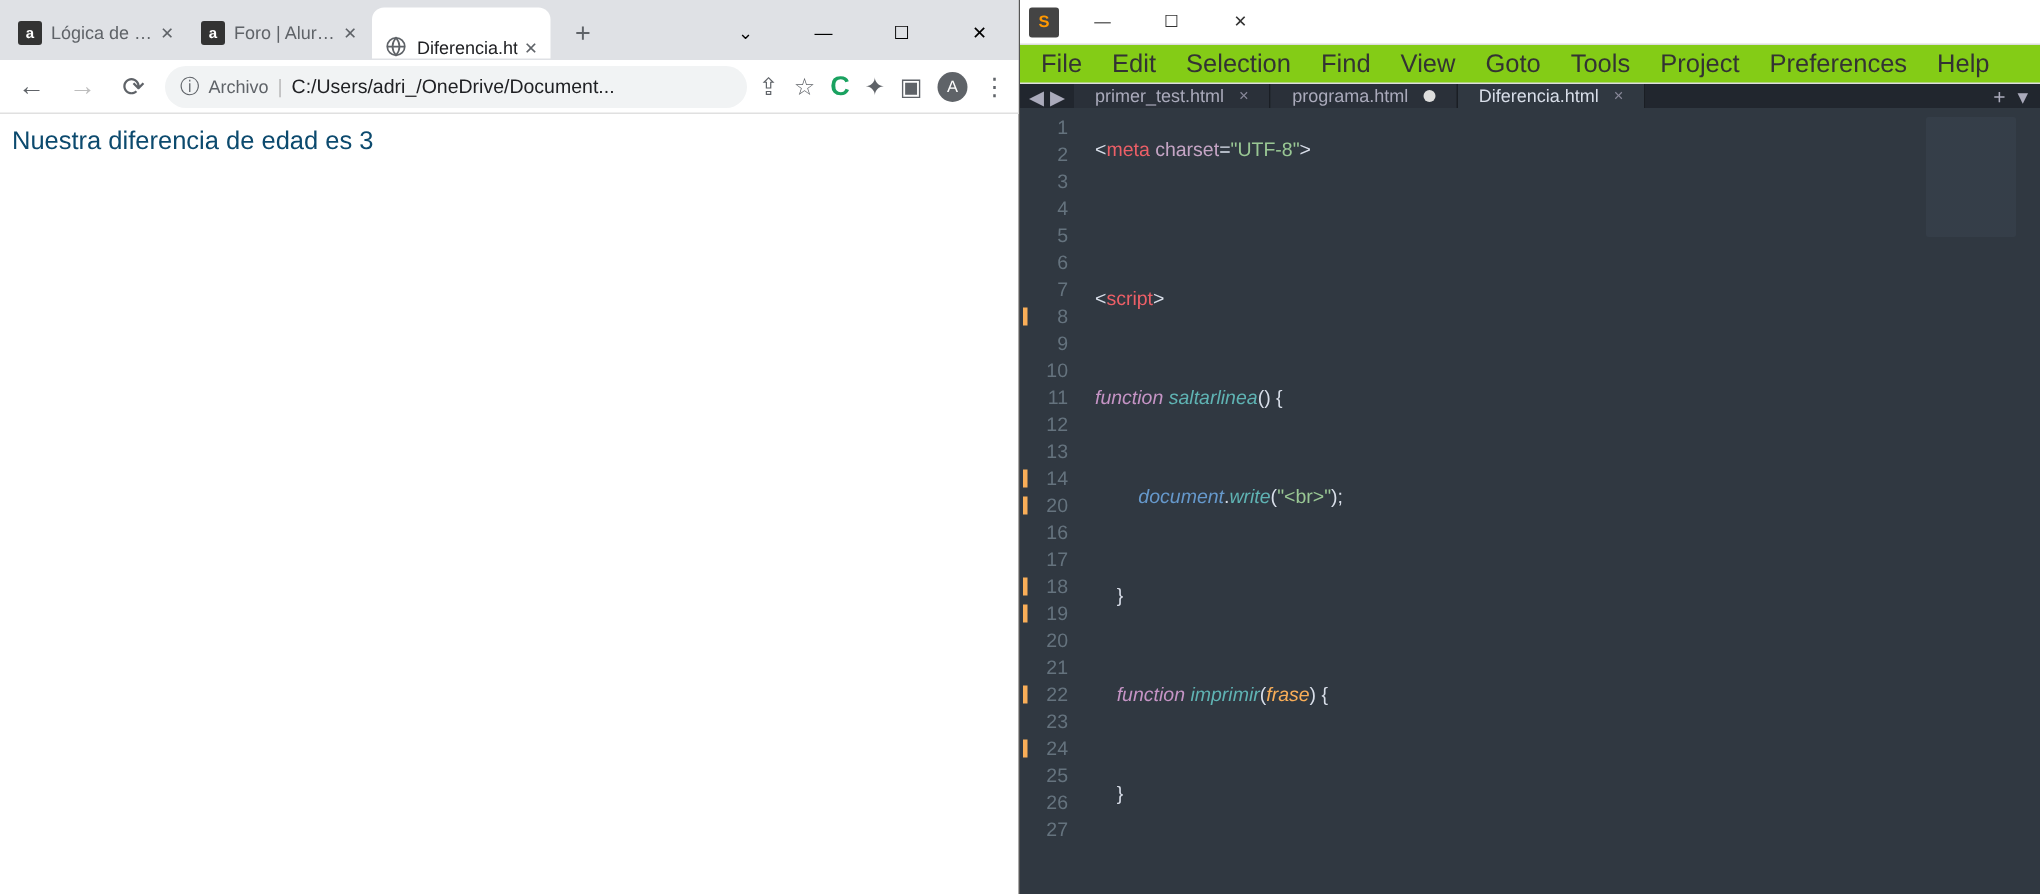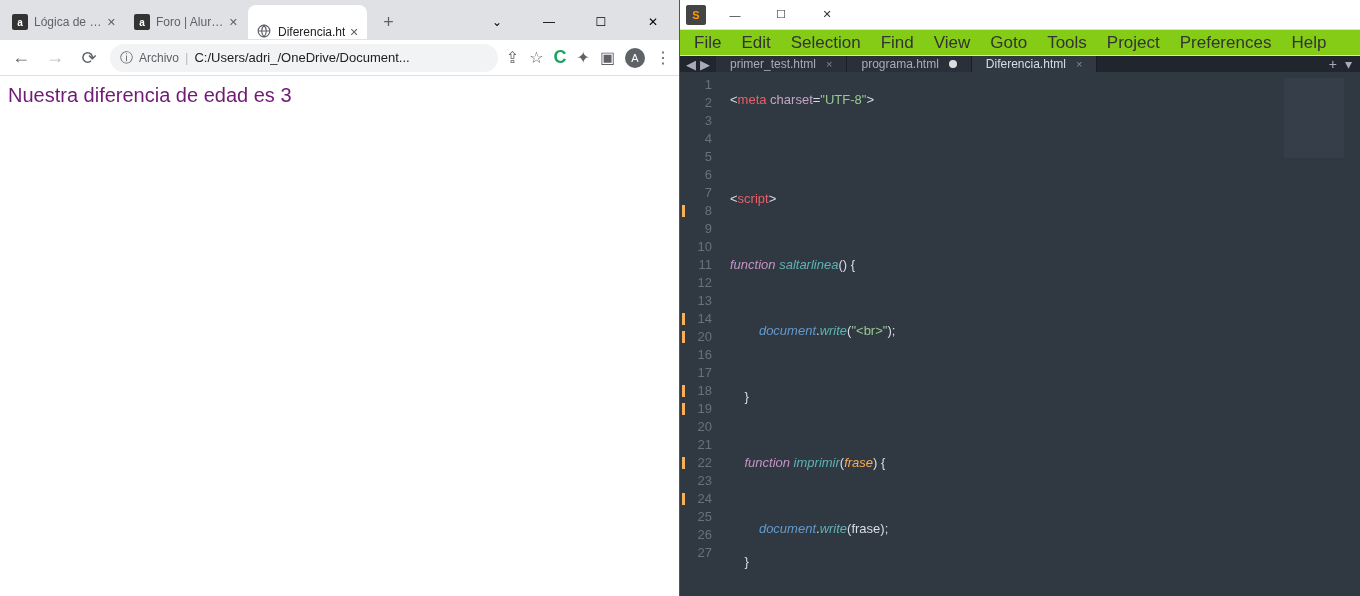--- a/index.html
+++ b/index.html
@@ -21,21 +21,21 @@
 .chrome-toolbar { height: 36px; background: #fff; display: flex; align-items: center; padding: 0 8px; gap: 8px; border-bottom: 1px solid #e0e0e0; }
 .navbtn { width: 26px; height: 26px; display: flex; align-items: center; justify-content: center; color: #5f6368; font-size: 18px; border-radius: 50%; }
 .addrbar { flex: 1; height: 28px; background: #f1f3f4; border-radius: 14px; display: flex; align-items: center; padding: 0 10px; font-size: 13px; color: #5f6368; gap: 6px; }
 .addr-chip { font-size: 12px; }
 .addr-sep { color: #bbb; }
 .addr-text { white-space: nowrap; overflow: hidden; text-overflow: ellipsis; color: #202124; }
 .tb-icons { display: flex; align-items: center; gap: 10px; color: #5f6368; font-size: 16px; }
 .avatar { width: 20px; height: 20px; border-radius: 50%; background: #5f6368; color: #fff; font-size: 11px; display: flex; align-items: center; justify-content: center; }
 .greenC { color: #1aa260; font-weight: bold; font-size: 18px; }
 
-.browser-content { flex: 1; padding: 8px; font-family: "Times New Roman", serif; font-size: 20px; color: #701a75; }
+.browser-content { flex: 1; padding: 8px; font-family: "Times New Roman", serif; font-size: 17px; color: #0c4a6e; }
 
 
 .editor { width: 680px; height: 596px; background: #2f3640; display: flex; flex-direction: column; }
 .ed-titlebar { height: 30px; background: #fff; display: flex; align-items: center; font-size: 12px; color: #333; border-bottom: 1px solid #ddd; }
 .ed-logo { width: 20px; height: 20px; margin: 0 6px; background: #444; border-radius: 2px; display: flex; align-items: center; justify-content: center; color: #ff9800; font-size: 11px; font-weight: bold; }
 .ed-title { flex: 1; white-space: nowrap; overflow: hidden; text-overflow: ellipsis; }
 .ed-wcontrols { display: flex; }
 .ed-wcontrols span { width: 46px; height: 30px; display: flex; align-items: center; justify-content: center; color: #333; font-size: 11px; }
 
 .ed-menubar { height: 26px; background: #84cc16; display: flex; align-items: center; padding: 0 6px; gap: 4px; font-size: 17px; color: #333; border-bottom: 1px solid #ddd; }
@@ -211,21 +211,20 @@
 <div><span class="punct">&lt;</span><span class="tag">script</span><span class="punct">&gt;</span></div>
 <div> </div>
 <div><span class="kw">function</span><span class="fn"> saltarlinea</span><span class="punct">()</span><span class="punct"> {</span></div>
 <div> </div>
 <div>        <span class="id">document</span><span class="punct">.</span><span class="fn">write</span><span class="punct">(</span><span class="str">"&lt;br&gt;"</span><span class="punct">);</span></div>
 <div> </div>
 <div>    <span class="punct">}</span></div>
 <div> </div>
 <div>    <span class="kw">function</span><span class="fn"> imprimir</span><span class="punct">(</span><span class="param">frase</span><span class="punct">)</span><span class="punct"> {</span></div>
 <div> </div>
-<div>        <span class="id">document</span><span class="punct">.</span><span class="fn">write</span><span class="punct">(</span><span class="var">frase</span><span class="punct">);</span></div>
 <div>    <span class="punct">}</span></div>
 <div> </div>
 
 
 
 
 
 
 
 

